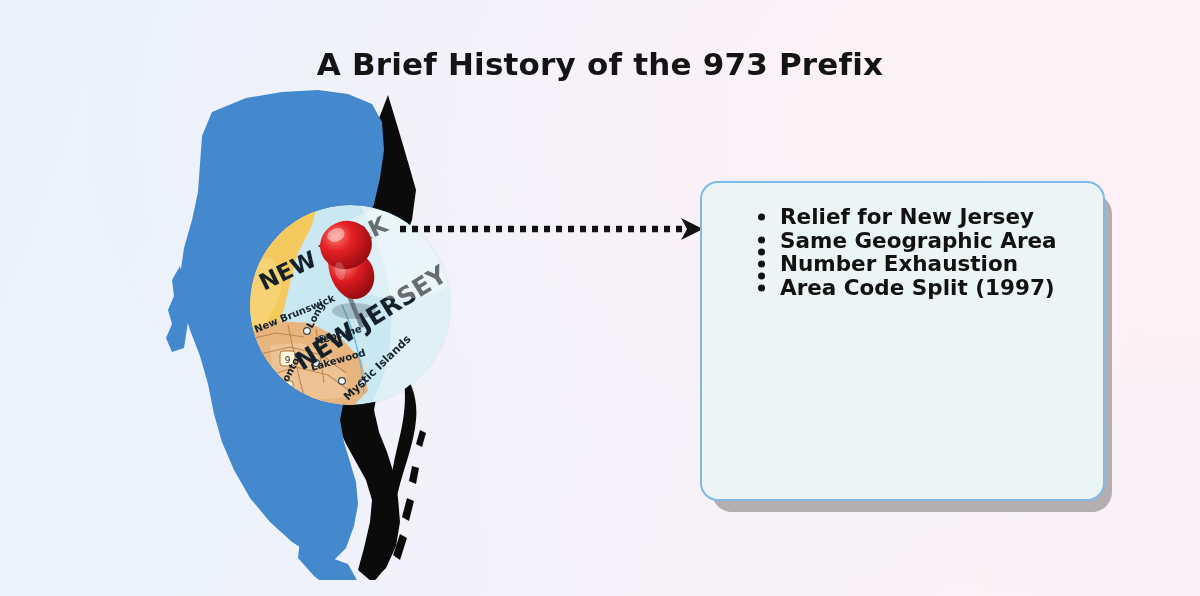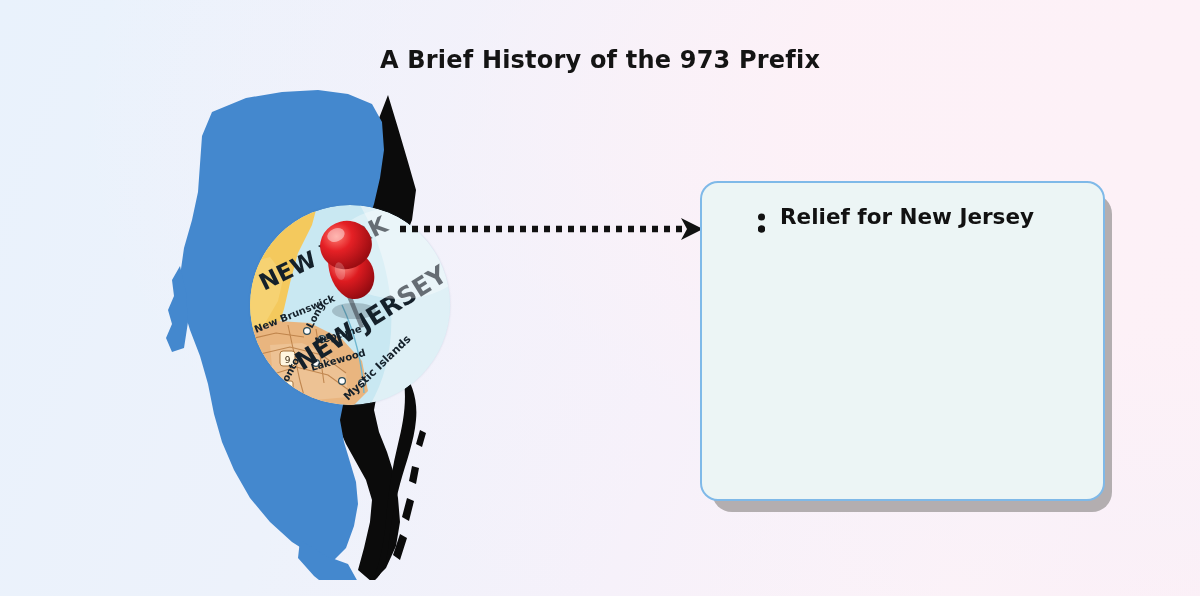--- a/index.html
+++ b/index.html
@@ -24,21 +24,21 @@
   }
 
   
   #title {
     position: absolute;
     left: 0;
     top: 46px;
     width: 1200px;
     text-align: center;
     font-family: "DejaVu Sans", sans-serif;
-    font-size: 24px;
+    font-size: 31px;
     font-weight: 700;
     letter-spacing: 0.2px;
     color: #141414;
     white-space: nowrap;
   }
 
   
   #map-figure {
     position: absolute;
     left: 150px;
@@ -278,20 +278,32 @@
   <div id="card-shadow"></div>
 
   <div id="bullet-card">
     <ul id="bullet-list">
       <li>
         <span class="bullet-dot"></span>
         <span>Relief for New Jersey</span>
       </li>
       <li>
         <span class="bullet-dot"></span>
-      </li>
-      <li>
-        <span class="bullet-dot"></span>
+        <span>Same Geographic Area</span>
+      </li>
+      <li>
+        <span class="bullet-dot"></span>
+      </li>
+      <li>
+        <span class="bullet-dot"></span>
+        <span>Number Exhaustion</span>
+      </li>
+      <li>
+        <span class="bullet-dot"></span>
+      </li>
+      <li>
+        <span class="bullet-dot"></span>
+        <span>Area Code Split (1997)</span>
       </li>
     </ul>
   </div>
 
 </div>
 
 </body></html>

